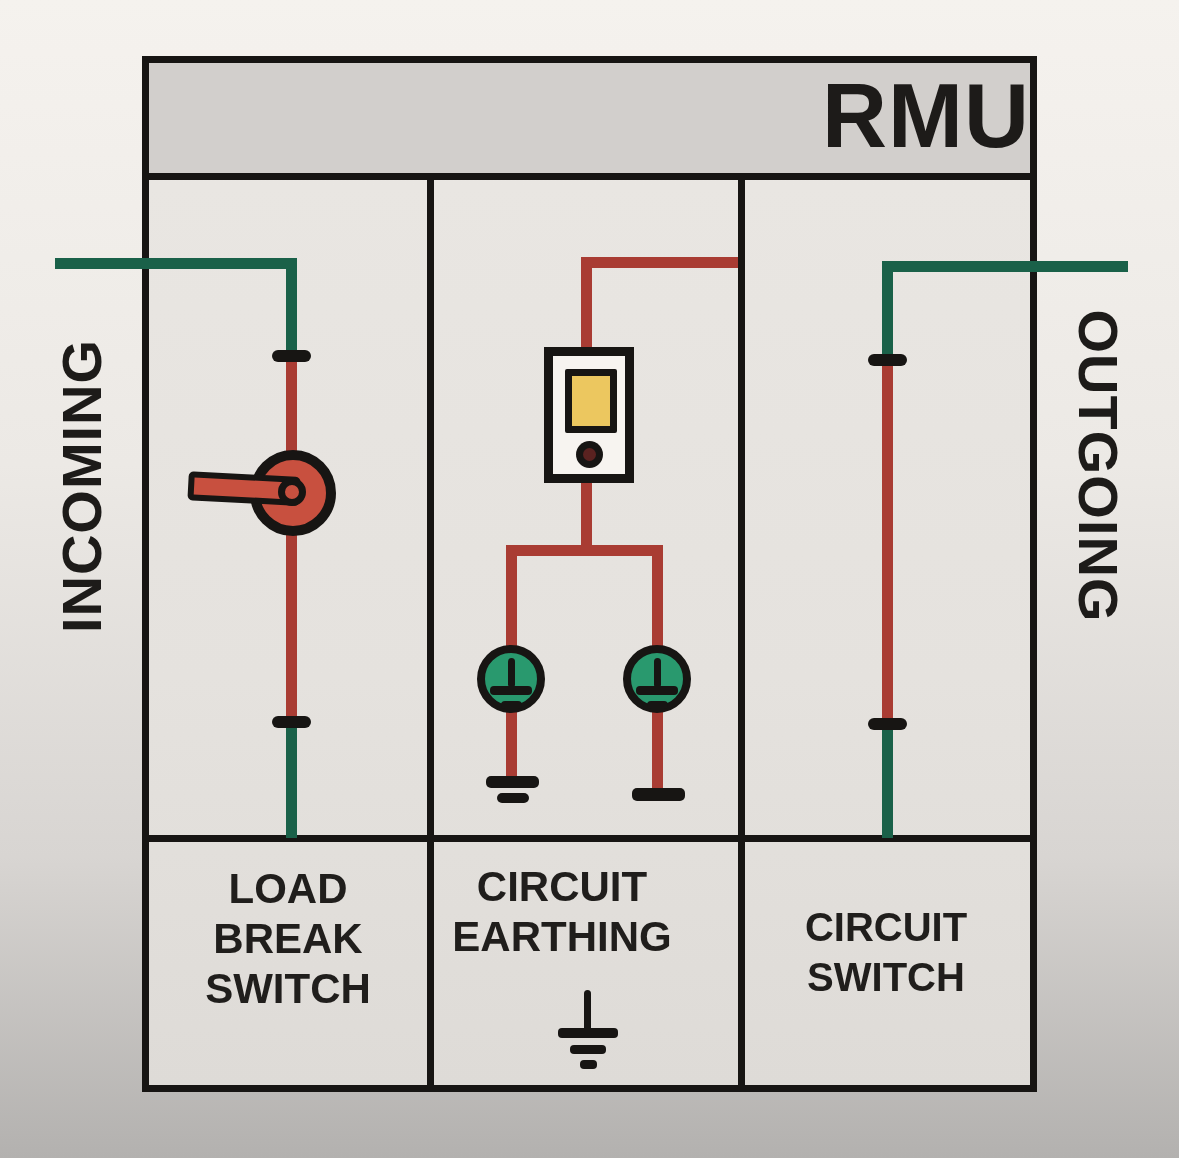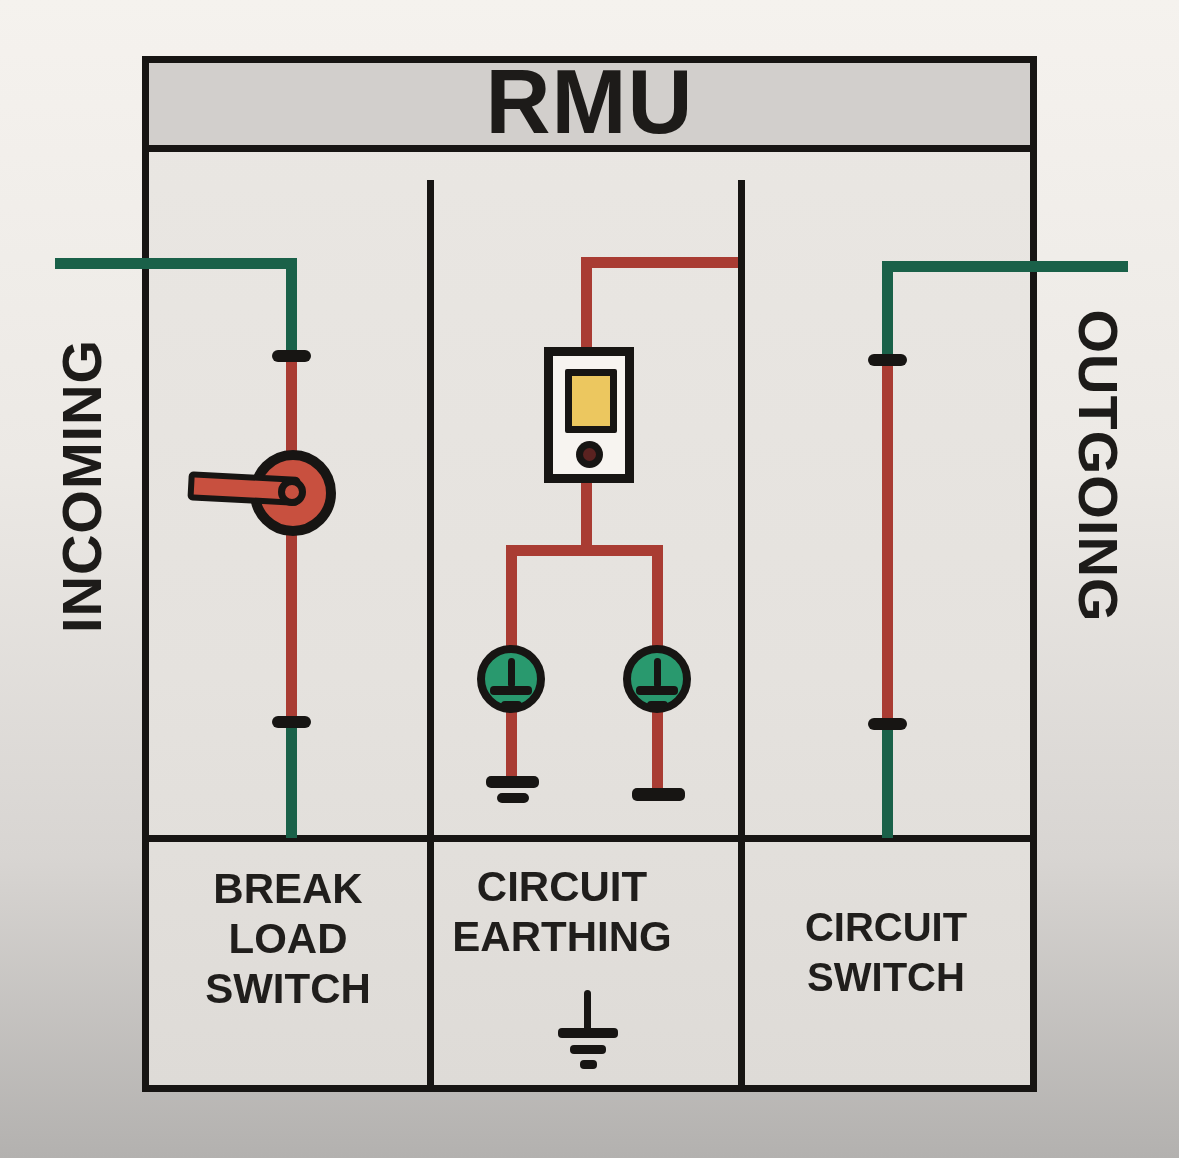--- a/index.html
+++ b/index.html
@@ -12,24 +12,24 @@
   }
   .page{position:absolute;inset:0;}
   
   .rmu-box{
     position:absolute;left:142px;top:56px;width:895px;height:1036px;
     box-sizing:border-box;border:7px solid #171513;
     background:linear-gradient(180deg,#eae7e3 0%,#e5e2de 60%,#dedbd7 100%);
     z-index:1;
   }
   .rmu-header{
-    position:absolute;left:0;top:0;right:0;height:89px;
+    position:absolute;left:0;top:0;right:0;height:117px;
     box-sizing:border-box;border-bottom:7px solid #171513;
     background:#d2cfcc;
-    display:flex;align-items:center;justify-content:center;
+    display:flex;align-items:center;justify-content:flex-end;
   }
   .rmu-title{
     font-size:90px;font-weight:700;color:#1d1b19;letter-spacing:1px;
     transform:translateY(-2px);
   }
   .v-divider{position:absolute;width:7px;background:#171513;top:180px;height:905px;z-index:2;}
   .v-divider.d1{left:427px;}
   .v-divider.d2{left:738px;}
   .h-divider{position:absolute;left:149px;width:881px;height:7px;top:835px;background:#171513;z-index:2;}
   
@@ -150,22 +150,22 @@
   <div class="eg" style="left:632px;top:788px;width:53px;height:13px;border-radius:5px;"></div>
 
   <div class="wire g" style="left:882px;top:261px;width:246px;height:11px;border-top-left-radius:5px;"></div>
   <div class="wire g" style="left:882px;top:261px;width:11px;height:96px;"></div>
   <div class="tick" style="left:868px;top:354px;"></div>
   <div class="wire r" style="left:882px;top:366px;width:11px;height:354px;"></div>
   <div class="tick" style="left:868px;top:718px;"></div>
   <div class="wire g" style="left:882px;top:730px;width:11px;height:108px;"></div>
 
   <div class="label-cell cell-left">
+    <div>LOAD</div>
     <div>BREAK</div>
-    <div>LOAD</div>
     <div>SWITCH</div>
   </div>
 
   <div class="label-cell cell-mid">
     <div>CIRCUIT</div>
     <div>EARTHING</div>
   </div>
 
   <div class="gnd" style="left:584px;top:990px;width:7px;height:42px;"></div>
   <div class="gnd" style="left:558px;top:1028px;width:60px;height:10px;"></div>

